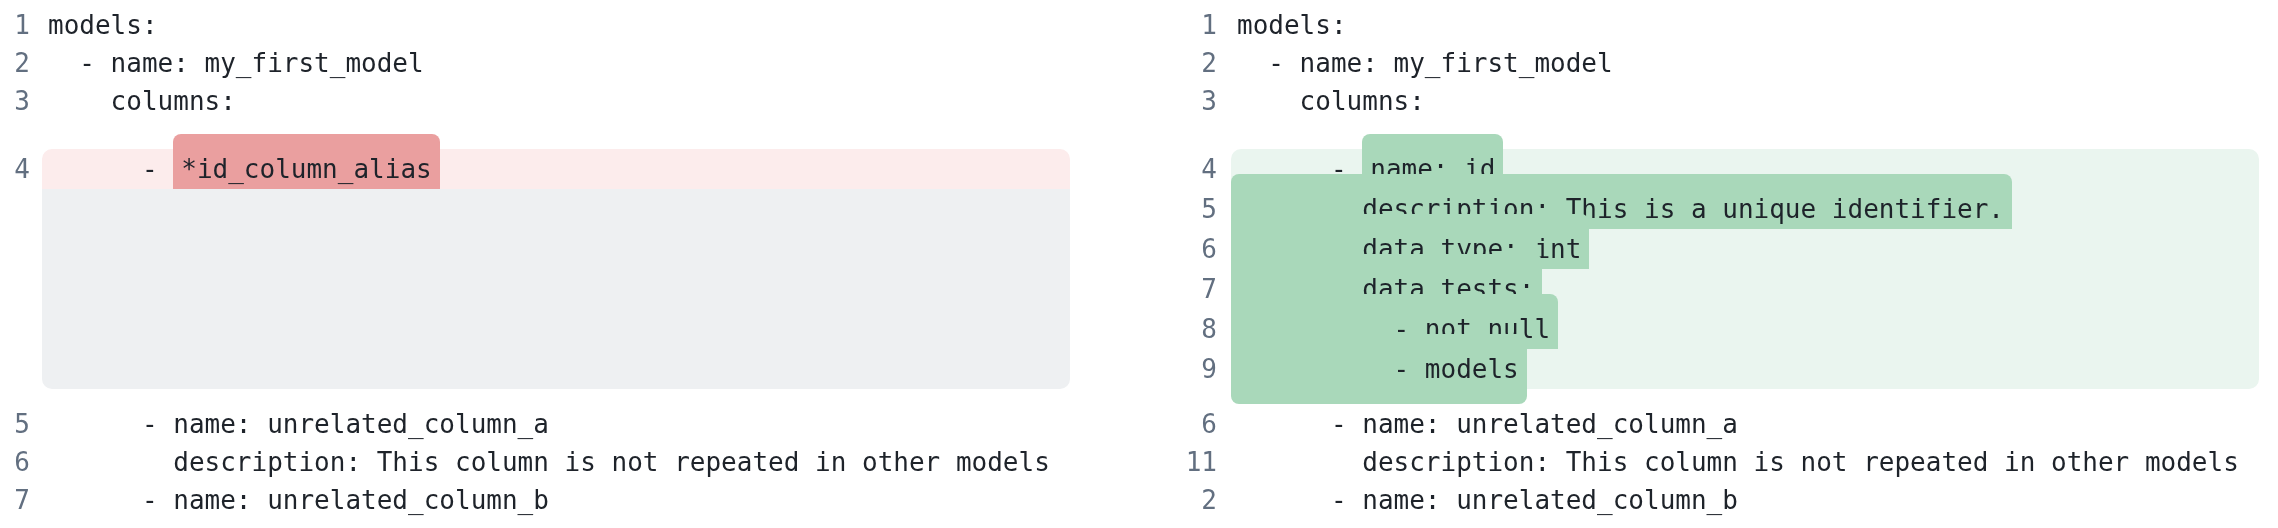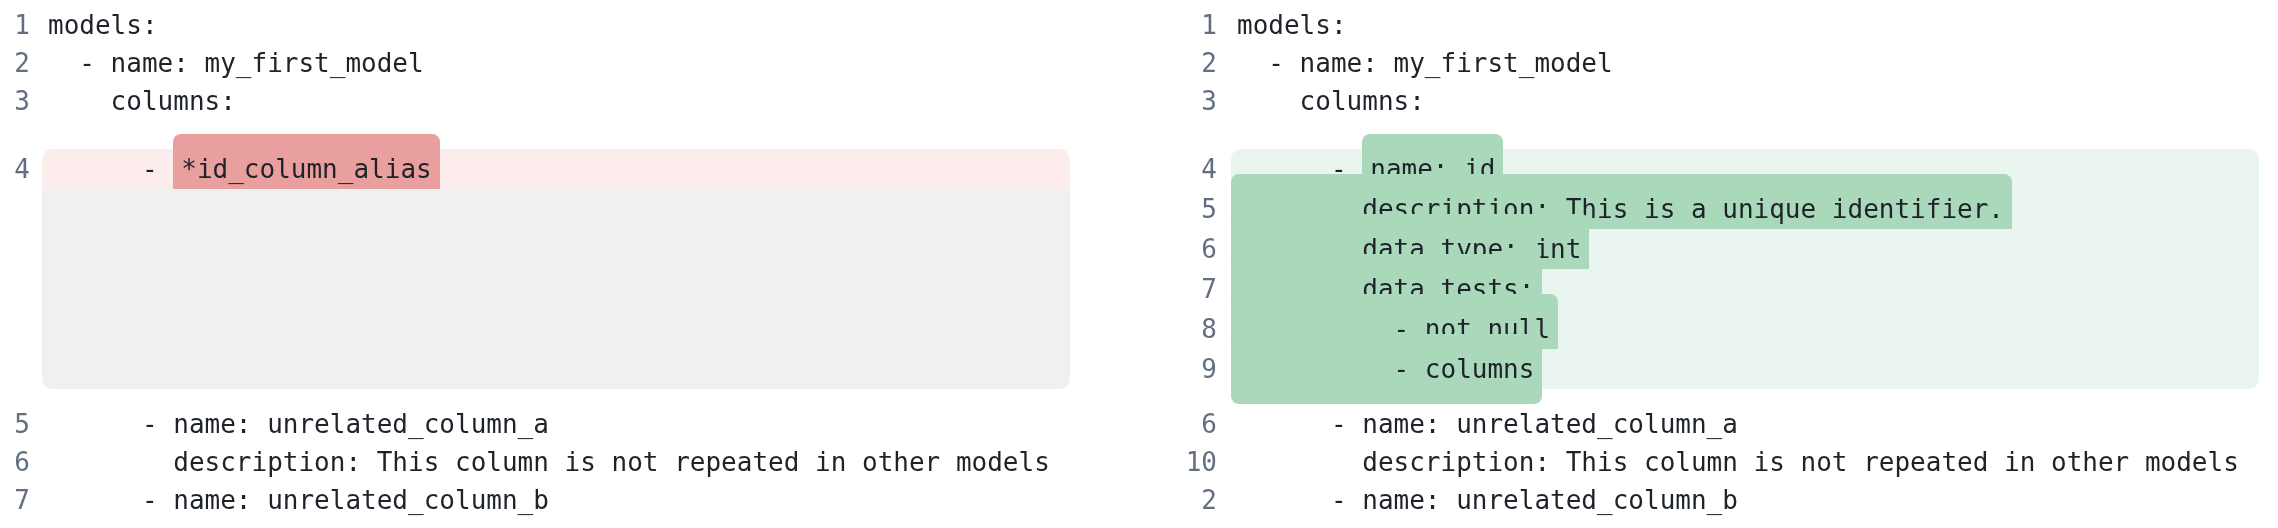--- a/index.html
+++ b/index.html
@@ -124,30 +124,30 @@
         <div class="row">
           <div class="num">7</div>
           <div class="line line-add"><span class="tok tok-add tok-lead">        data_tests:</span></div>
         </div>
         <div class="row">
           <div class="num">8</div>
           <div class="line line-add"><span class="tok tok-add tok-lead">          - not_null</span></div>
         </div>
         <div class="row">
           <div class="num">9</div>
-          <div class="line line-add r-bot"><span class="tok tok-add tok-lead">          - columns</span></div>
+          <div class="line line-add r-bot"><span class="tok tok-add tok-lead">          - models</span></div>
         </div>
       </div>
       <div class="context">
         <div class="row">
           <div class="num">6</div>
           <div class="line"><span>      - name: unrelated_column_a</span></div>
         </div>
         <div class="row">
-          <div class="num">10</div>
+          <div class="num">11</div>
           <div class="line"><span>        description: This column is not repeated in other models</span></div>
         </div>
         <div class="row">
           <div class="num">2</div>
           <div class="line"><span>      - name: unrelated_column_b</span></div>
         </div>
       </div>
     </div>
   </div>
 

